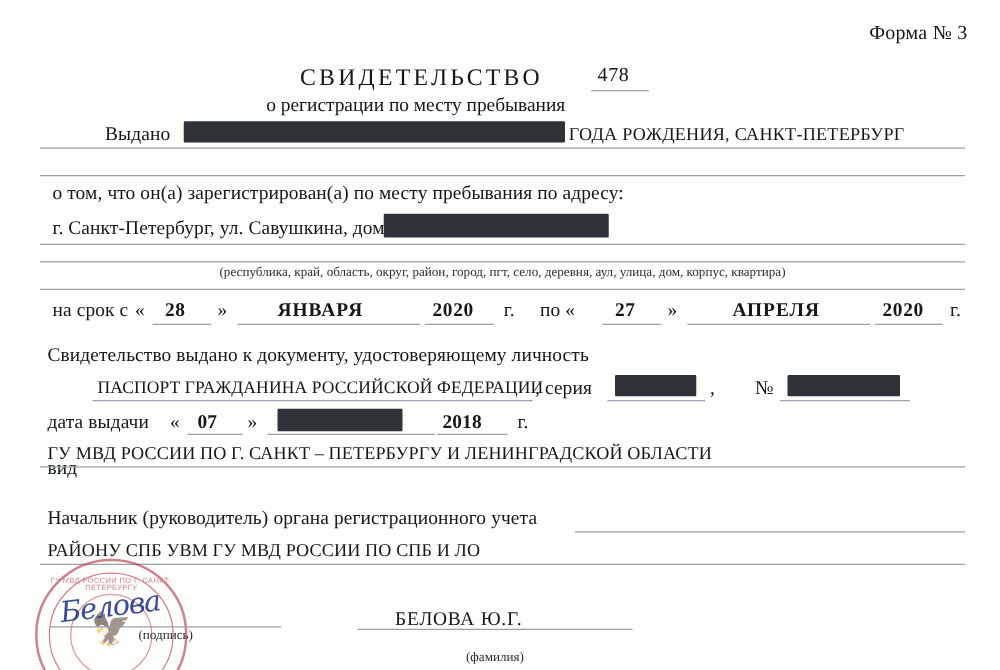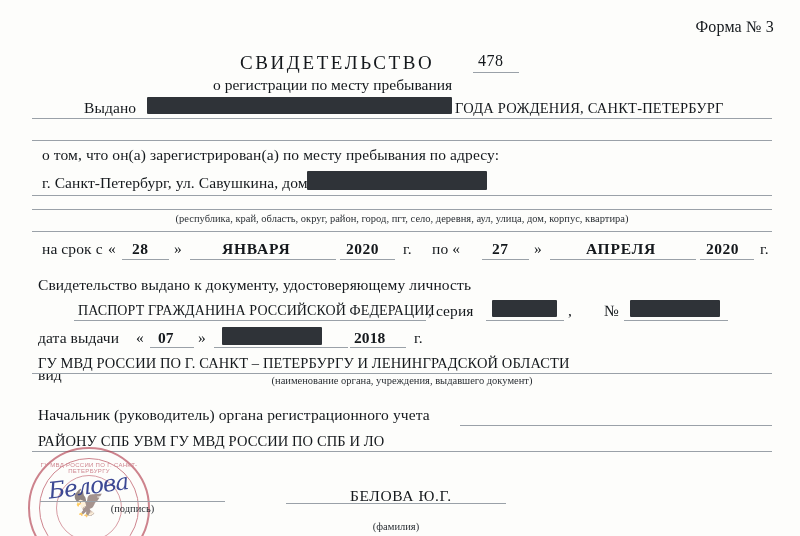--- a/index.html
+++ b/index.html
@@ -192,35 +192,34 @@
   <div class="line" style="left:150px; top:347px; width:44px;"></div>
   <div class="abs row-label" style="top:329px; left:198px;">»</div>
   <span class="redact abs" style="top:327px; left:222px; width:100px; height:18px;"></span>
   <div class="line" style="left:214px; top:347px; width:134px;"></div>
   <div class="abs row-label" style="top:329px; left:354px; font-weight:bold;">2018</div>
   <div class="line" style="left:350px; top:347px; width:56px;"></div>
   <div class="abs row-label" style="top:329px; left:414px;">г.</div>
 
   <div class="abs" style="top:355px; left:38px; font-size:14.5px; letter-spacing:.1px;">ГУ  МВД  РОССИИ  ПО  Г. САНКТ – ПЕТЕРБУРГУ  И  ЛЕНИНГРАДСКОЙ ОБЛАСТИ</div>
   <div class="line" style="left:32px; top:373px; width:740px;"></div>
-  <div class="caption" style="top:375px; left:32px; width:740px;">(наименование органа, учреждения, выдавшего документ)</div>
 
   <div class="abs row-label" style="top:406px; left:38px;">Начальник (руководитель) органа регистрационного учета</div>
   <div class="line" style="left:460px; top:425px; width:312px;"></div>
   <div class="abs" style="top:433px; left:38px; font-size:14.5px; letter-spacing:.1px;">РАЙОНУ СПБ УВМ  ГУ  МВД  РОССИИ  ПО СПБ  И  ЛО</div>
   <div class="line" style="left:32px; top:451px; width:740px;"></div>
 
   <div class="stamp" style="left:28px; top:447px;">
     <div class="stamp-inner"></div>
     <div class="stamp-text-top">ГУ МВД РОССИИ ПО Г. САНКТ-ПЕТЕРБУРГУ</div>
     <div class="stamp-eagle">🦅</div>
 
   </div>
 
   <div class="sig" style="left:48px; top:473px;">Белова</div>
   <div class="line" style="left:40px; top:501px; width:185px;"></div>
   <div class="caption" style="top:503px; left:40px; width:185px;">(подпись)</div>
 
-  <div class="abs" style="top:487px; left:350px; font-size:15.5px; letter-spacing:.6px;">БЕЛОВА Ю.Г.</div>
+  <div class="abs" style="top:487px; left:316px; font-size:15.5px; letter-spacing:.6px;">БЕЛОВА Ю.Г.</div>
   <div class="line" style="left:286px; top:503px; width:220px;"></div>
   <div class="caption" style="top:505px; left:286px; width:220px;margin-top:16px;">(фамилия)</div>
 
 </div>
 
 </body></html>

